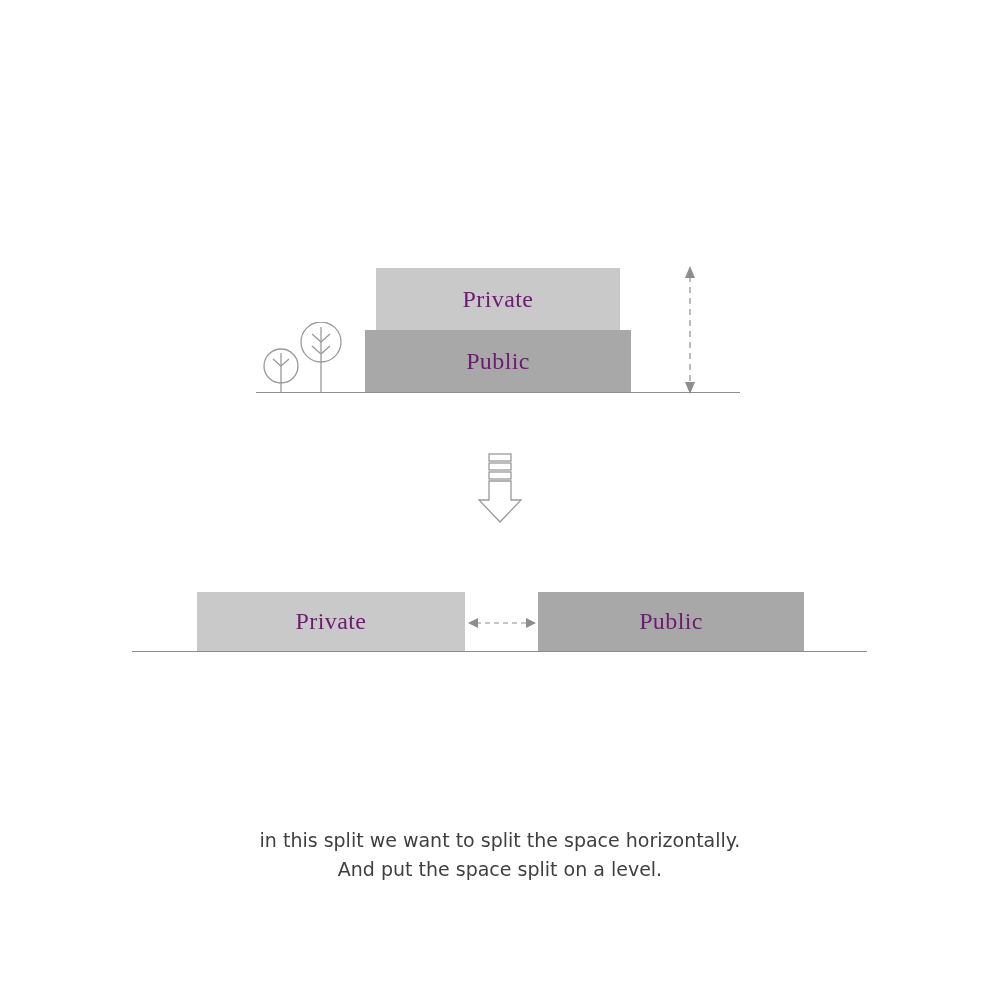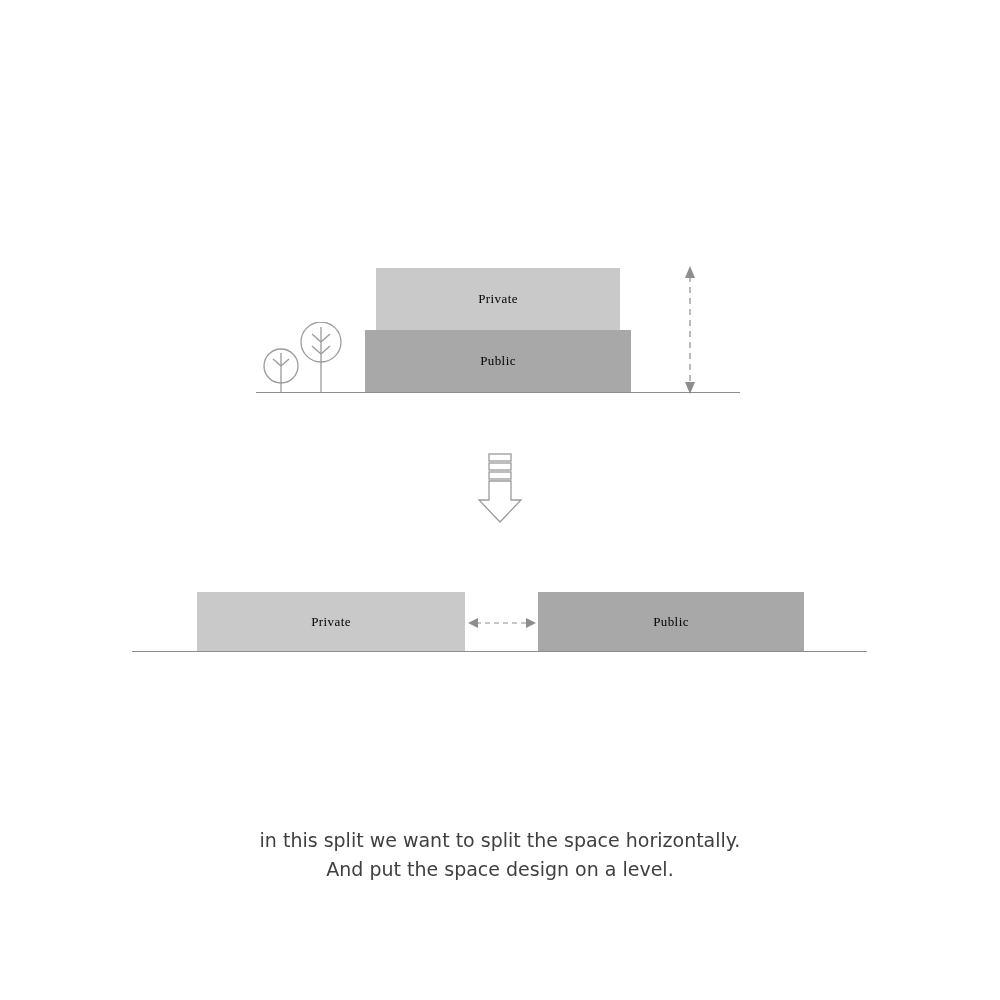--- a/index.html
+++ b/index.html
@@ -42,22 +42,22 @@
 
   .box {
     position: absolute;
     box-sizing: border-box;
     display: flex;
     align-items: center;
     justify-content: center;
   }
   .box-label {
     font-family: "Liberation Serif", serif;
-    font-size: 13px;
-    color: #000000;
+    font-size: 24px;
+    color: #701a75;
     letter-spacing: 0.4px;
   }
 
   #box-private-top {
     left: 376px;
     top: 268px;
     width: 244px;
     height: 62px;
     background: #c9c9c9;
   }
@@ -199,16 +199,16 @@
   <div id="gap-measure">
     <svg width="80" height="36" viewBox="0 0 80 36" xmlns="http://www.w3.org/2000/svg">
       <line x1="14" y1="18" x2="66" y2="18" stroke="#8d8d8d" stroke-width="1.2" stroke-dasharray="5 4"></line>
       <polygon points="6,18 16,13 16,23" fill="#8d8d8d"></polygon>
       <polygon points="74,18 64,13 64,23" fill="#8d8d8d"></polygon>
     </svg>
   </div>
 
   <div id="caption">
     <div>in this split we want to split the space horizontally.</div>
-    <div>And put the space design on a level.</div>
+    <div>And put the space split on a level.</div>
   </div>
 
 </div>
 
 </body></html>

